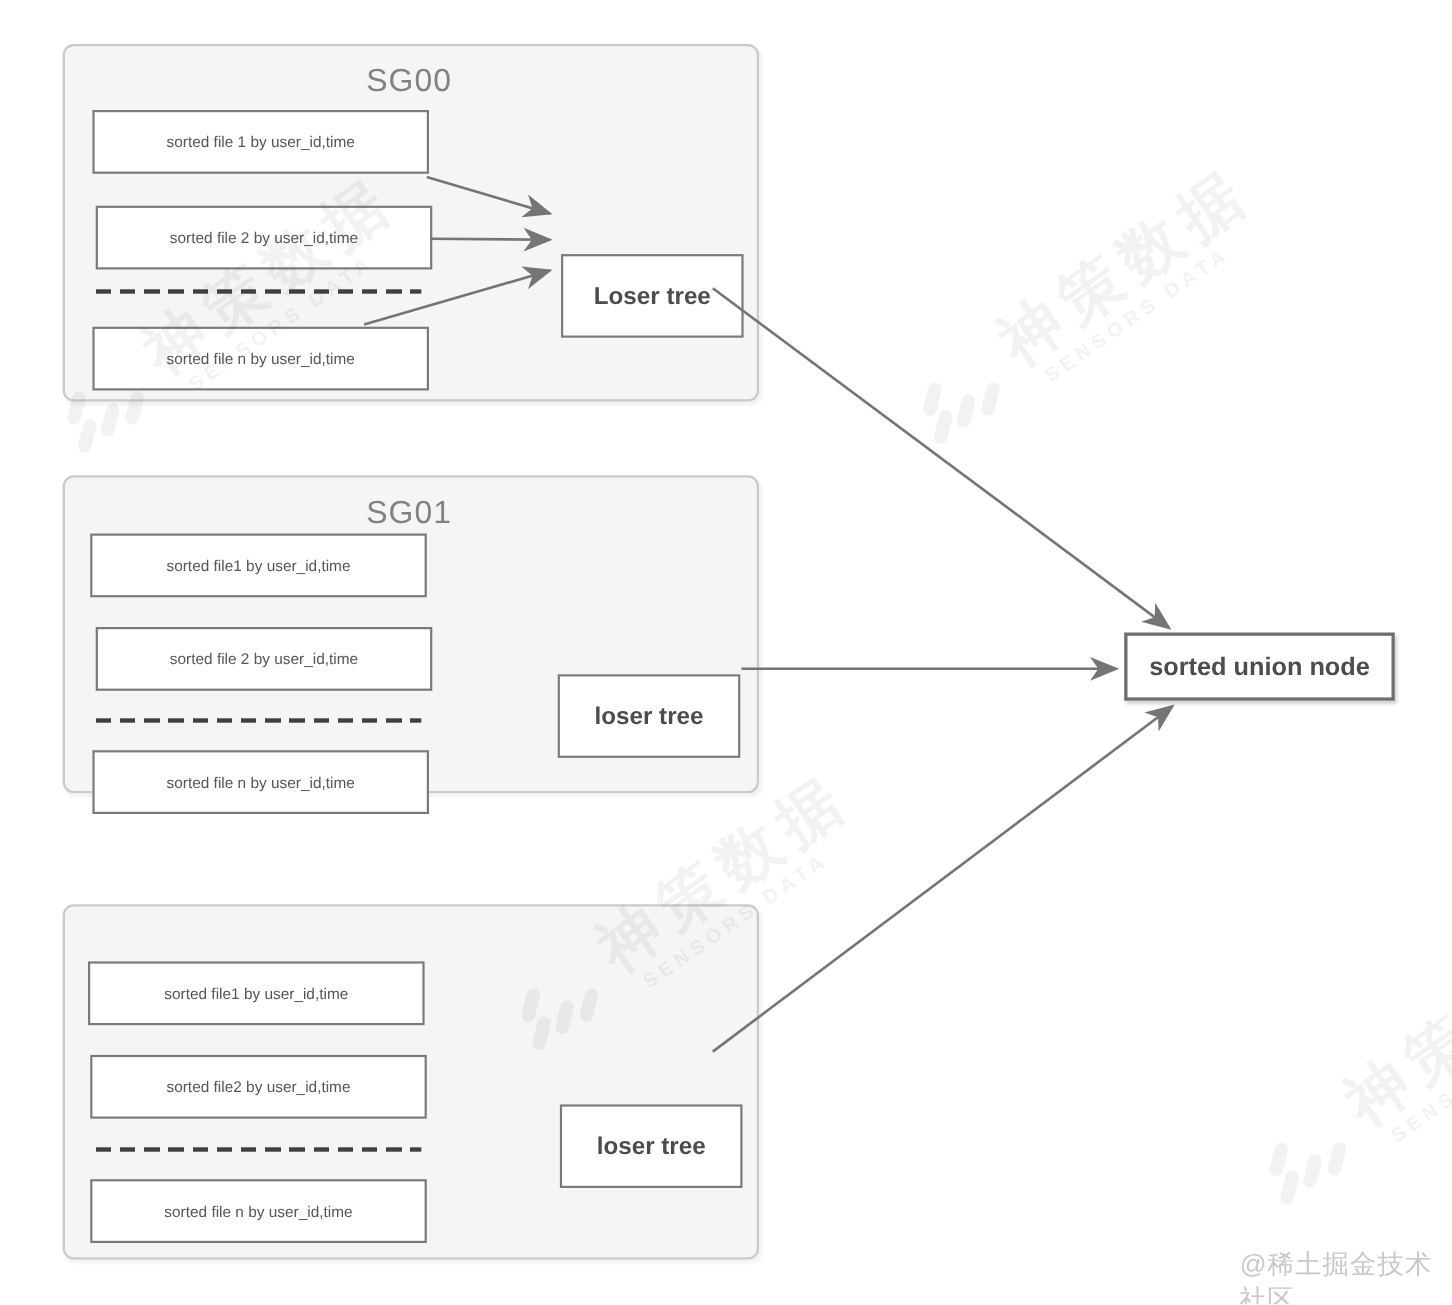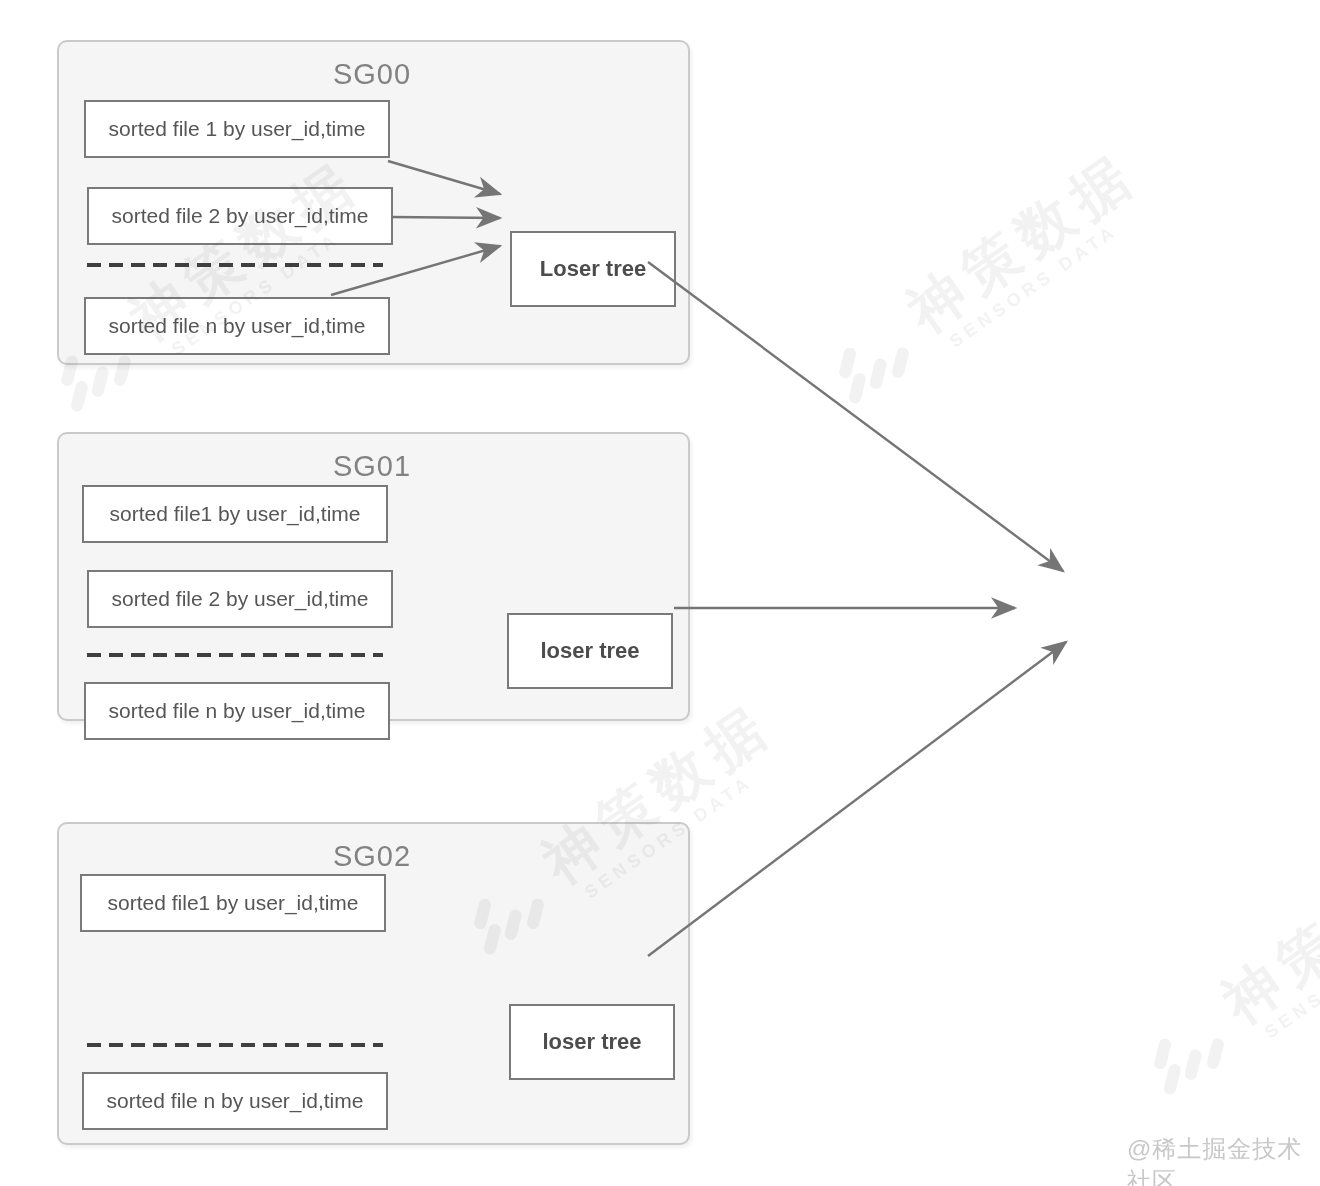--- a/index.html
+++ b/index.html
@@ -25,21 +25,21 @@
     position:absolute; top:16px; left:0; right:3px;
     text-align:center; font-size:29px; font-weight:400;
     color:#828282; letter-spacing:1px;
   }
 
   
   .node {
     position:absolute; background:#ffffff;
     border:2px solid #7a7a7a;
     display:flex; align-items:center; justify-content:center;
-    color:#565656; font-size:21px; white-space:nowrap;
+    color:#565656; font-size:14px; white-space:nowrap;
   }
   .file { width:306px; height:58px; }
 
   .g0 .f1 { left:25px; top:58px;  }
   .g0 .f2 { left:28px; top:145px; }
   .g0 .fn { left:25px; top:255px; }
   .g0 .dash { left:28px; top:221px; }
   .g0 .tree { left:451px; top:145px; }
 
   .g1 .f1 { left:23px; top:51px;  }
@@ -118,27 +118,28 @@
   <section class="group g1">
     <div class="group-title">SG01</div>
     <div class="node file f1">sorted file1 by user_id,time</div>
     <div class="node file f2">sorted file 2 by user_id,time</div>
     <div class="dash"></div>
     <div class="node file fn">sorted file n by user_id,time</div>
     <div class="node tree">loser tree</div>
   </section>
 
   <section class="group g2">
-    <div class="group-title">SG02</div>
     <div class="node file f1">sorted file1 by user_id,time</div>
+    <div class="node file f2">sorted file2 by user_id,time</div>
     <div class="dash"></div>
     <div class="node file fn">sorted file n by user_id,time</div>
     <div class="node tree">loser tree</div>
   </section>
 
+  <div class="union">sorted union node</div>
 
   <svg class="arrows" viewBox="0 0 1320 1186" aria-hidden="true">
     <defs>
       <marker id="ah" viewBox="0 0 12 10" refX="10.5" refY="5" markerWidth="12" markerHeight="10" orient="auto">
         <path d="M0.5,0.5 L11.5,5 L0.5,9.5 L3.6,5 Z" fill="#757575"></path>
       </marker>
     </defs>
     <g stroke="#757575" stroke-width="2.4" fill="none">
       <line x1="388" y1="161" x2="500" y2="194" marker-end="url(#ah)"></line>
       <line x1="391" y1="217" x2="500" y2="218" marker-end="url(#ah)"></line>

